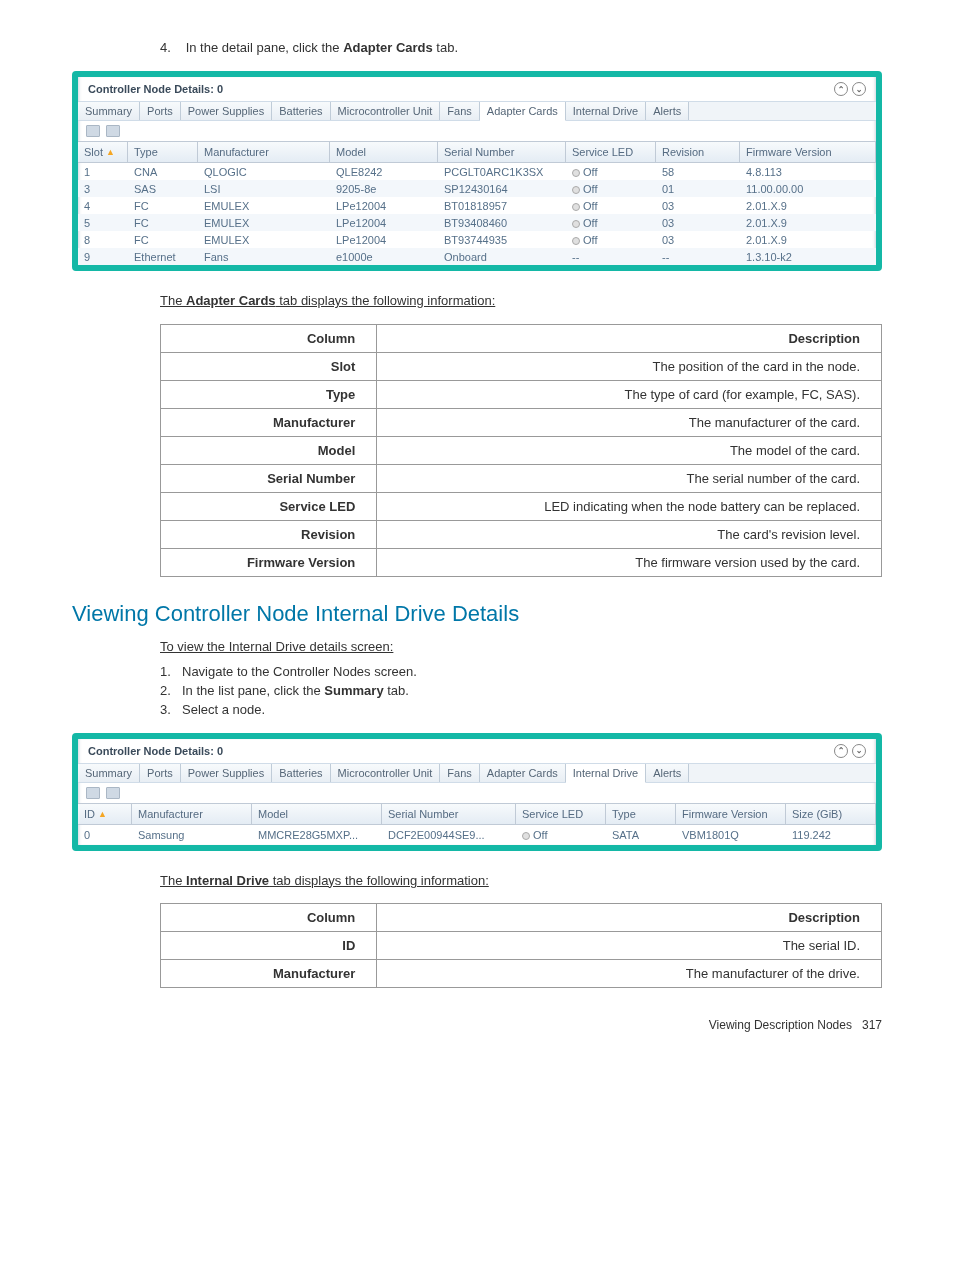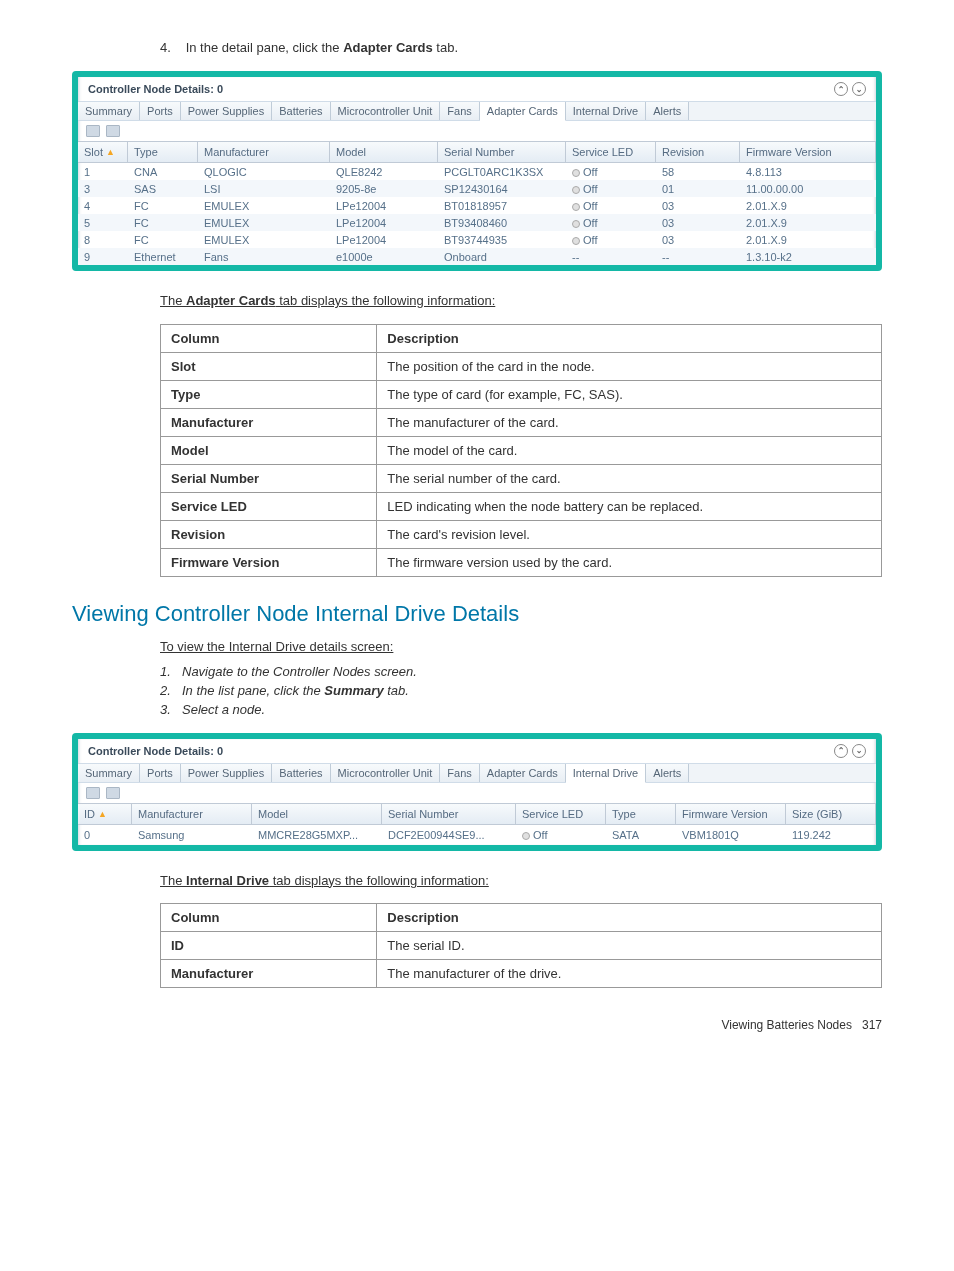--- a/index.html
+++ b/index.html
@@ -88,32 +88,32 @@
     .body-text { margin: 14px 0 12px 88px; line-height:1.6;text-decoration:underline;}
     .desc-table {
       border-collapse: collapse;
       width: calc(100% - 88px);
       margin-left:88px;
       font-size:13px;
       margin-bottom:24px;
     }
     .desc-table th, .desc-table td {
       border:1px solid #999;
-      padding:6px 10px;
-      text-align:left;
+      padding:6px 21px;
+      text-align:right;
       vertical-align:top;
     }
     .desc-table th { font-weight:bold; }
     .section-h2 {
       color:#0077a8;
       font-weight:normal;
       font-size:22px;
       margin: 18px 0 10px 0;
     }
-    .ol-wrap { margin-left:88px;font-style:italic; }
+    .ol-wrap { margin-left:88px; }
     .ol-wrap .li { margin-bottom:4px; }
     .footer {
       text-align:right;
       font-size:12px;
       color:#333;
       margin-top:30px;
     }
     
     .ac .c0{width:50px}.ac .c1{width:70px}.ac .c2{width:132px}.ac .c3{width:108px}.ac .c4{width:128px}.ac .c5{width:90px}.ac .c6{width:84px}.ac .c7{flex:1}
     
@@ -345,14 +345,14 @@
         <td>The serial ID.</td>
       </tr>
   <tr>
         <td class="bold">Manufacturer</td>
         <td>The manufacturer of the drive.</td>
       </tr>
 </tbody>
   </table>
 
 <div class="footer">
-  <span>Viewing Batteries Nodes</span>&nbsp;&nbsp;&nbsp;<span>317</span>
+  <span>Viewing Description Nodes</span>&nbsp;&nbsp;&nbsp;<span>317</span>
 </div>
 
 </body></html>

